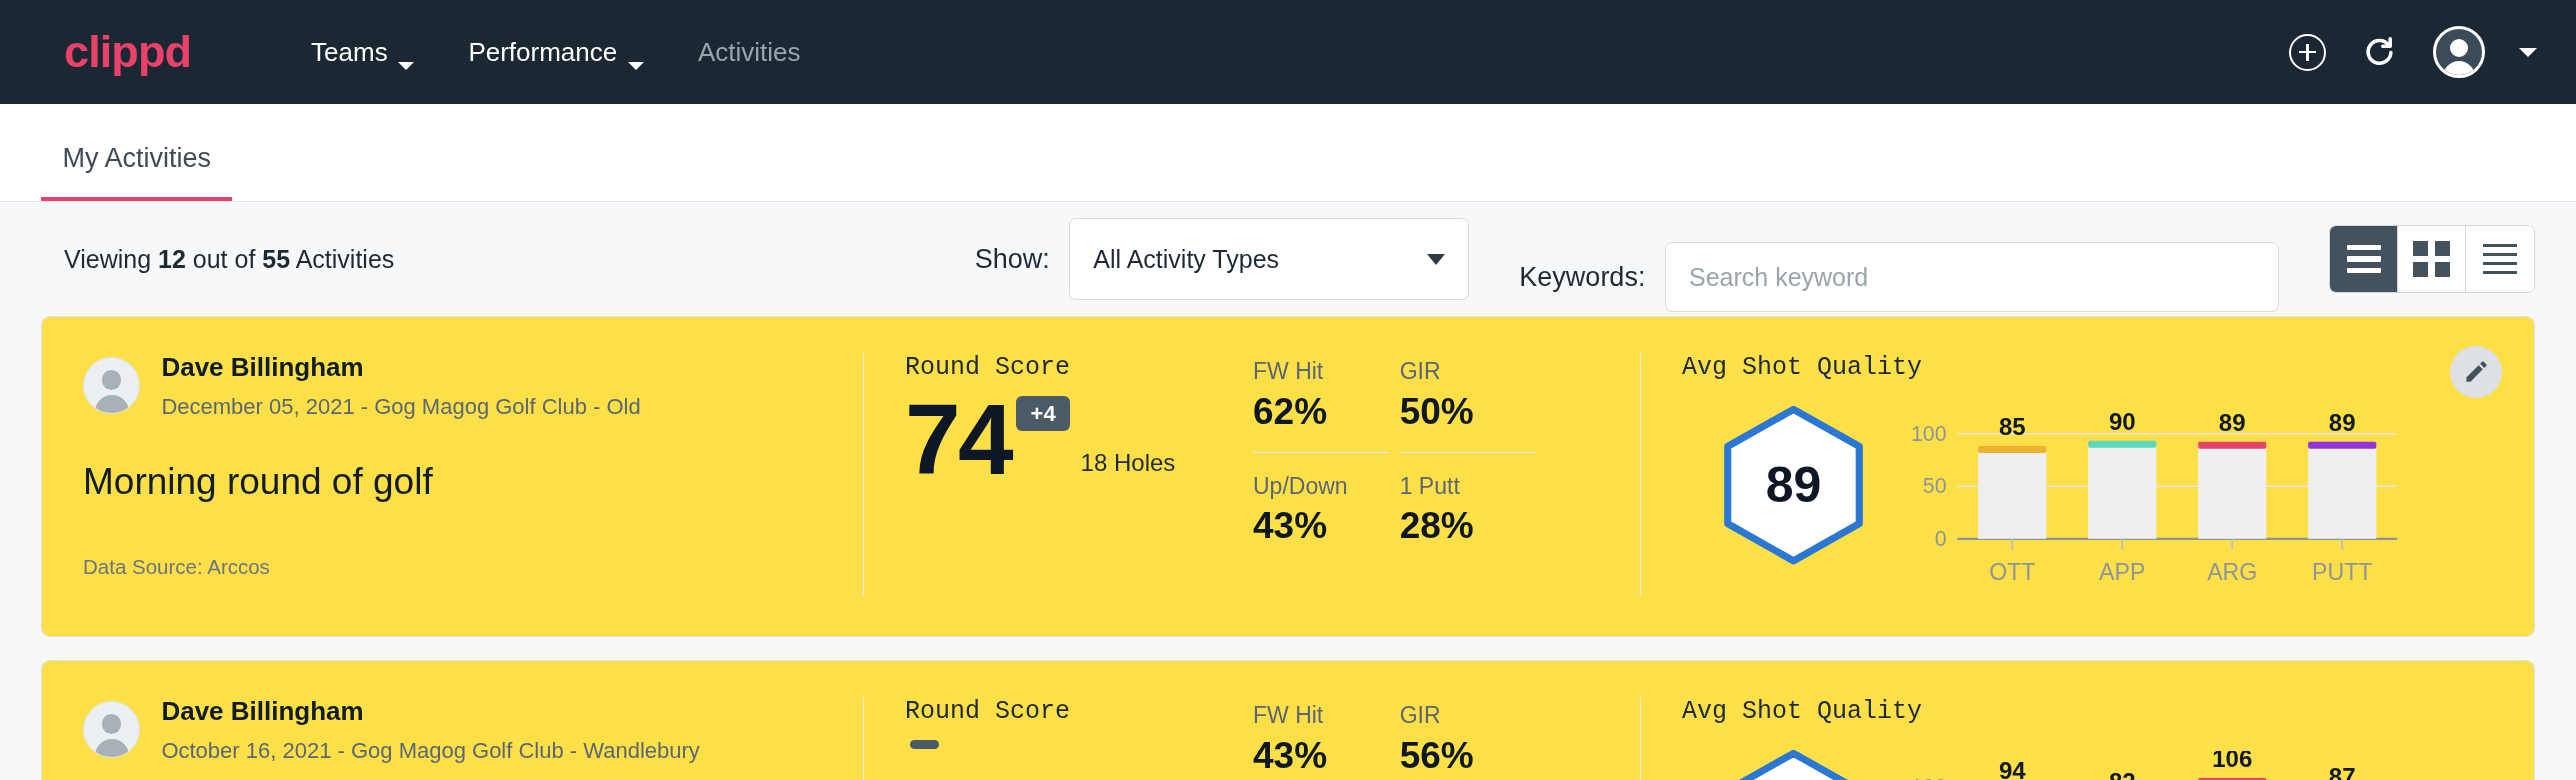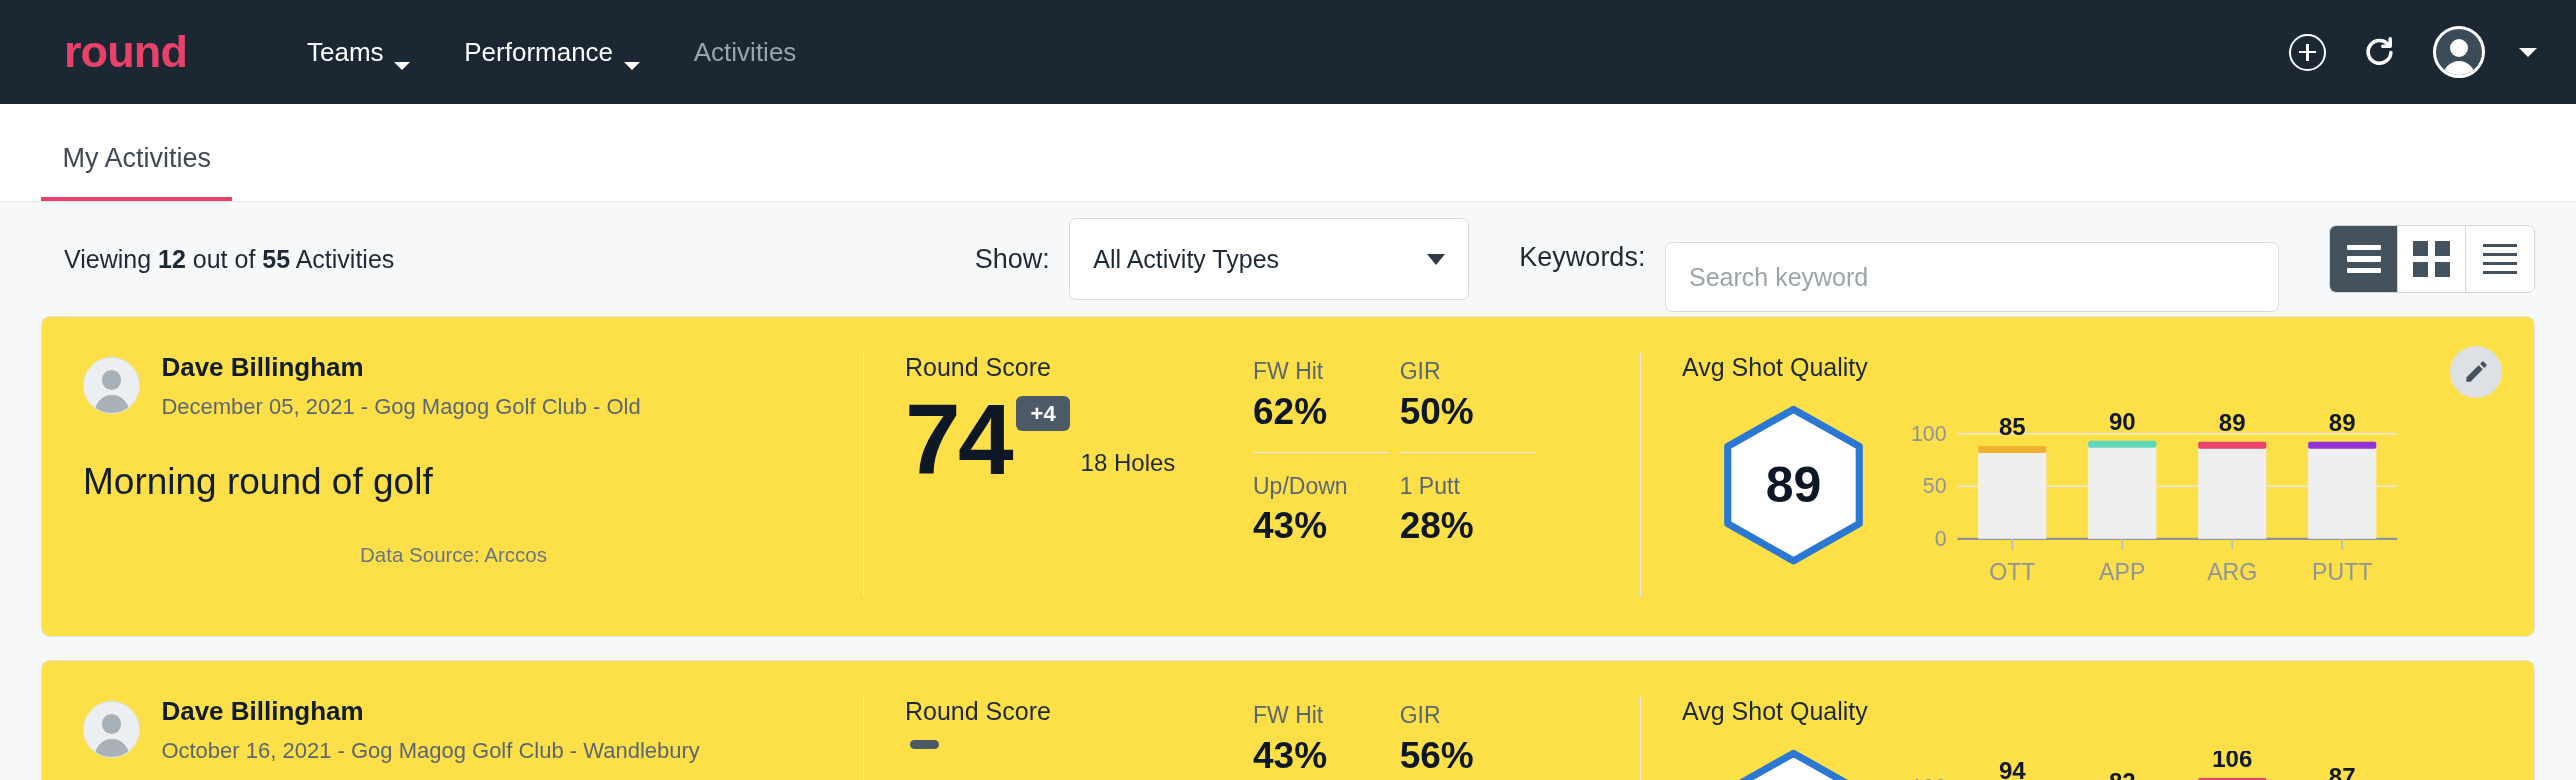--- a/index.html
+++ b/index.html
@@ -109,21 +109,21 @@
     display: flex; align-items: center; padding: 0 23px;
     font-size: 25px; color: #1e2936;
   }
   .select .sel-caret {
     margin-left: auto;
     width: 0; height: 0;
     border-left: 9.8px solid transparent;
     border-right: 9.8px solid transparent;
     border-top: 11.6px solid #2d3a47;
   }
-  .kw-wrap { display: flex; align-items: flex-start; margin-left: 50px; margin-top: 36px; }
+  .kw-wrap { display: flex; align-items: center; margin-left: 50px; margin-top: 36px; }
   .search-input {
     width: 614px; height: 70px;
     background: #fff; border: 0.9px solid #d6dbe0; border-radius: 7.1px;
     padding: 0 23px;
     font-size: 25px; color: #1e2936;
     font-family: Liberation Sans, sans-serif;
   }
   .search-input::placeholder { color: #9aa4ae; }
   .viewtoggle {
     margin-left: 50px;
@@ -169,30 +169,30 @@
     position: absolute; top: 12.5px; left: 50%; margin-left: -9.8px;
     width: 19.6px; height: 19.6px; border-radius: 50%; background: #a9b1b8;
   }
   .avatar-sm .body {
     position: absolute; bottom: -5.4px; left: 50%; margin-left: -17px;
     width: 34px; height: 23px; border-radius: 17px 17px 0 0; background: #a9b1b8;
   }
   .who-name { font-size: 26px; font-weight: 700; color: #111c2b; line-height: 1.15; }
   .who-meta { font-size: 22px; color: #5b6674; margin-top: 10.7px; }
   .card-title { font-size: 37px; color: #121d2c; margin-top: 41px; font-weight: 400; }
-  .card-src { font-size: 20.5px; color: #6b7482; margin-top: 40px; text-align: center; }
+  .card-src { font-size: 20.5px; color: #6b7482; margin-top: 52px; }
 
   .col-score {
     width: 777px;
     border-left: 0.9px solid #e6e9ed;
     padding: 0 32px 0 41px;
     display: flex;
   }
   .score-left { width: 348px; }
-  .sec-label { font-size: 25px; color: #1e2936; }
+  .sec-label { font-size: 25px; color: #1e2936; font-family: Liberation Mono, monospace; }
   .score-row { display: flex; align-items: flex-end; margin-top: 7.1px; }
   .score-num {
     font-size: 100px; font-weight: 700; color: #0d1725; line-height: 1;
     letter-spacing: -2.7px;
   }
   .score-badge {
     background: #4c5a67; color: #fff;
     font-size: 22px; font-weight: 700;
     border-radius: 6.2px; padding: 4.5px 14.3px;
     margin-left: 5.4px; align-self: flex-start; margin-top: 7.1px;
@@ -234,21 +234,21 @@
     width: 52px; height: 52px; border-radius: 50%;
     background: #dde1e5;
     display: flex; align-items: center; justify-content: center;
   }
   .card2 { overflow: hidden; }
 </style>
 </head>
 <body>
 
 <div class="navbar">
-  <div class="brand">round</div>
+  <div class="brand">clippd</div>
   <div class="nav-links">
     <div class="nav-link">
       <span>Teams</span>
       <span class="caret"></span>
     </div>
     <div class="nav-link">
       <span>Performance</span>
       <span class="caret"></span>
     </div>
     <div class="nav-link muted">

